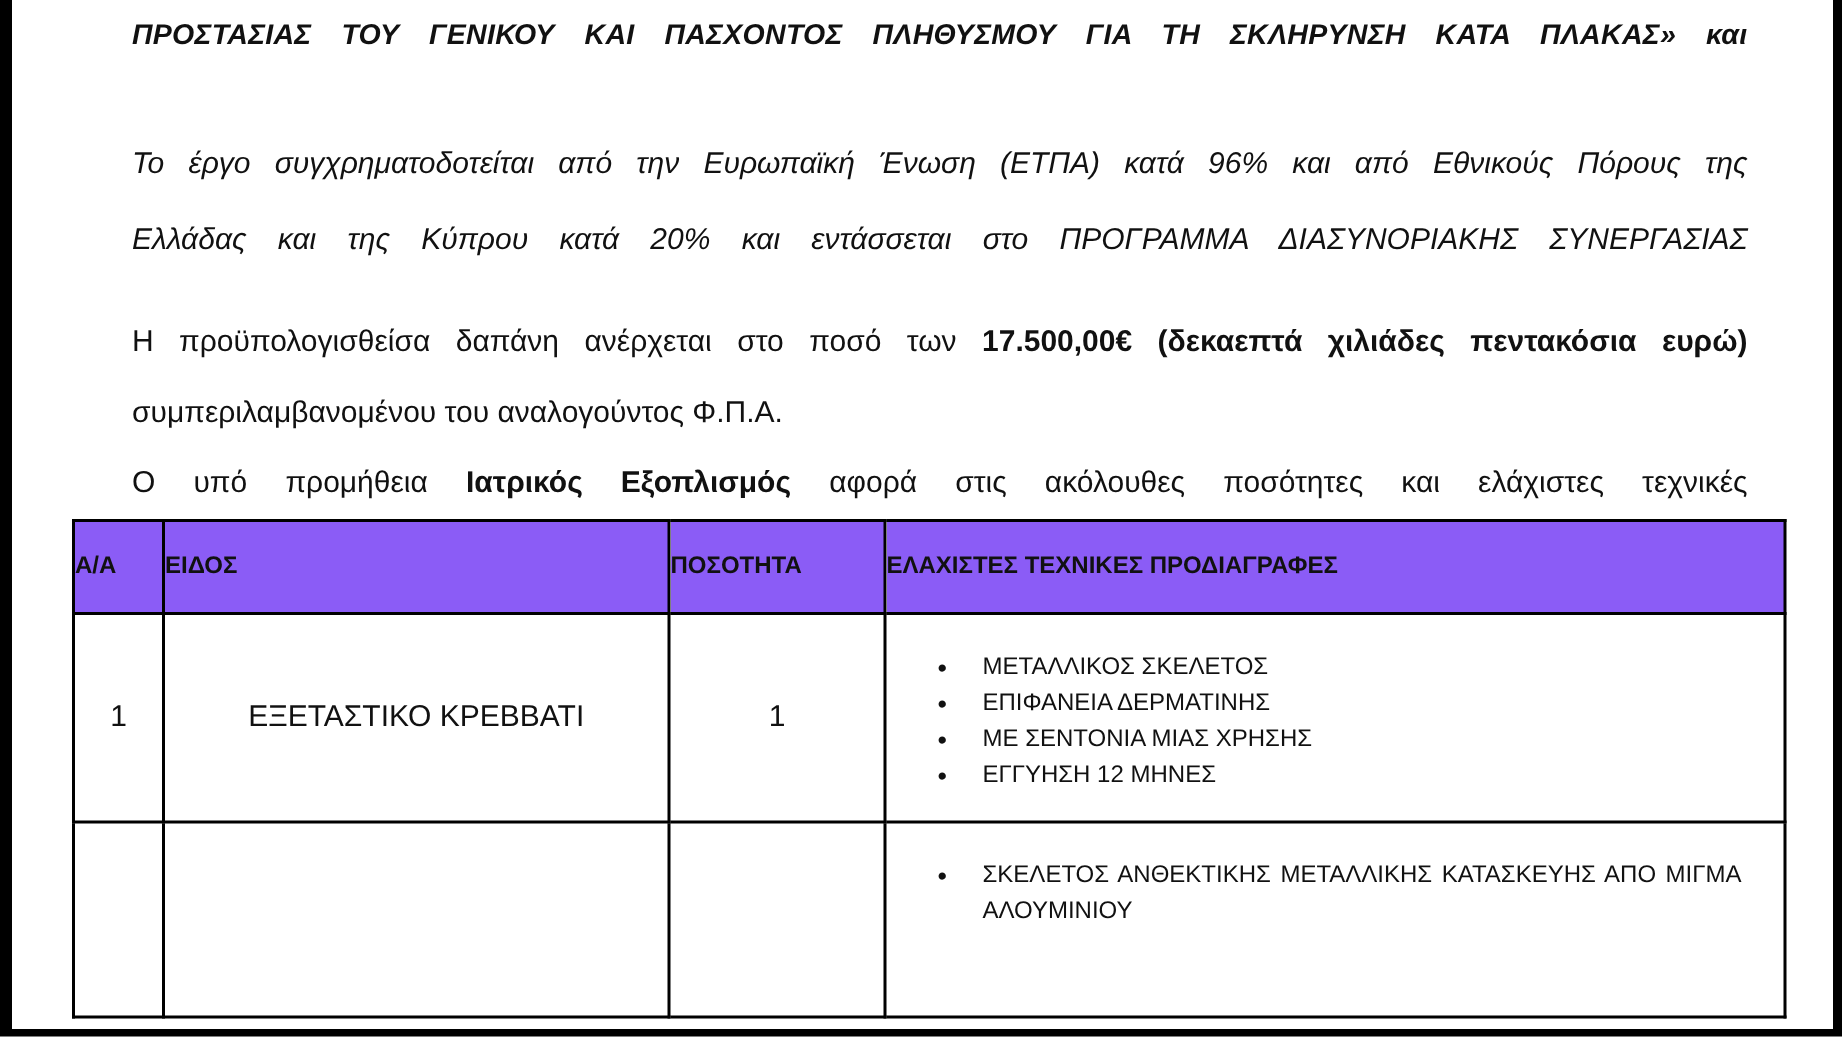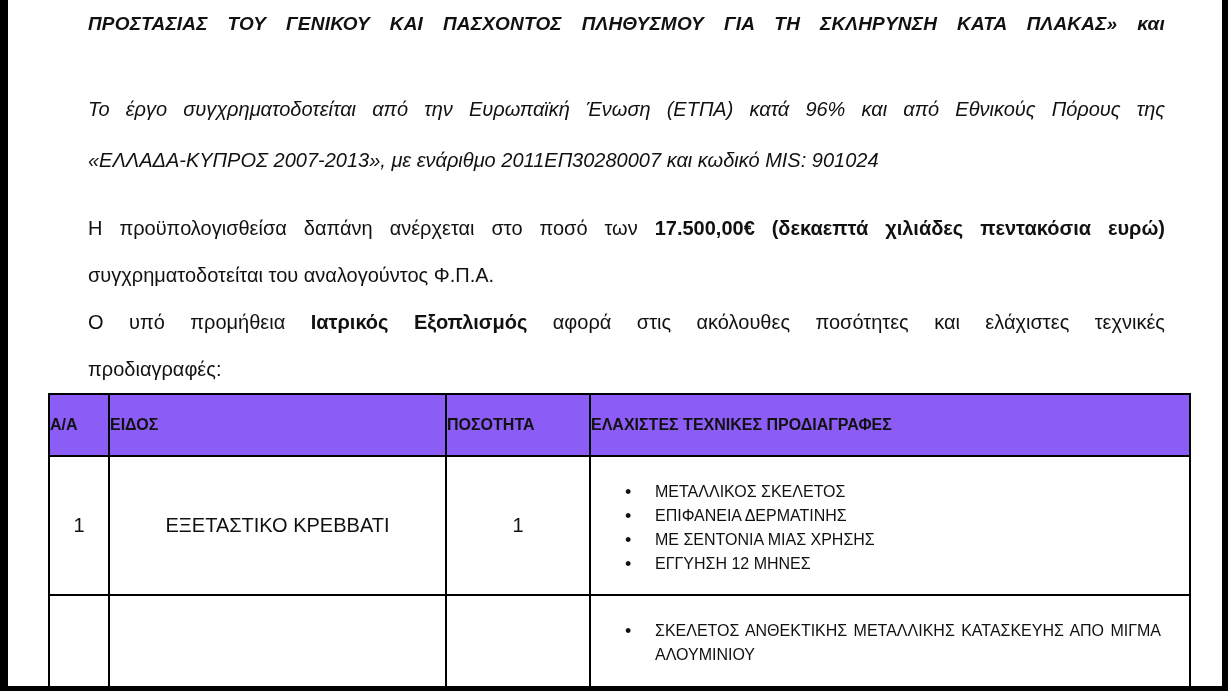--- a/index.html
+++ b/index.html
@@ -73,28 +73,27 @@
   <div class="page">
 
     <div class="textcol">
 
       <div class="para p-title">
         <div class="just">ΠΡΟΣΤΑΣΙΑΣ ΤΟΥ ΓΕΝΙΚΟΥ ΚΑΙ ΠΑΣΧΟΝΤΟΣ ΠΛΗΘΥΣΜΟΥ ΓΙΑ ΤΗ ΣΚΛΗΡΥΝΣΗ ΚΑΤΑ ΠΛΑΚΑΣ» και</div>
       </div>
 
       <div class="para p-fund">
         <div class="just">Το έργο συγχρηματοδοτείται από την Ευρωπαϊκή Ένωση (ΕΤΠΑ) κατά 96% και από Εθνικούς Πόρους της</div>
-        <div>«ΕΛΛΑΔΑ-ΚΥΠΡΟΣ 2007-2013», με ενάριθμο 2011ΕΠ30280007 και κωδικό MIS: 901024</div>
+        <div class="just">Ελλάδας και της Κύπρου κατά 20% και εντάσσεται στο ΠΡΟΓΡΑΜΜΑ ΔΙΑΣΥΝΟΡΙΑΚΗΣ ΣΥΝΕΡΓΑΣΙΑΣ</div>
       </div>
 
       <div class="para p-body">
         <div class="just"><span>Η προϋπολογισθείσα δαπάνη ανέρχεται στο ποσό των </span><span class="b">17.500,00€ (δεκαεπτά χιλιάδες πεντακόσια ευρώ)</span></div>
-        <div>συγχρηματοδοτείται του αναλογούντος Φ.Π.Α.</div>
+        <div>συμπεριλαμβανομένου του αναλογούντος Φ.Π.Α.</div>
         <div class="just"><span>Ο υπό προμήθεια </span><span class="b">Ιατρικός Εξοπλισμός</span><span> αφορά στις ακόλουθες ποσότητες και ελάχιστες τεχνικές</span></div>
-        <div>προδιαγραφές:</div>
       </div>
 
     </div>
 
     <table class="spec">
       <colgroup>
         <col class="col-aa">
           <col class="col-item">
           <col class="col-qty">
           <col class="col-spec">

